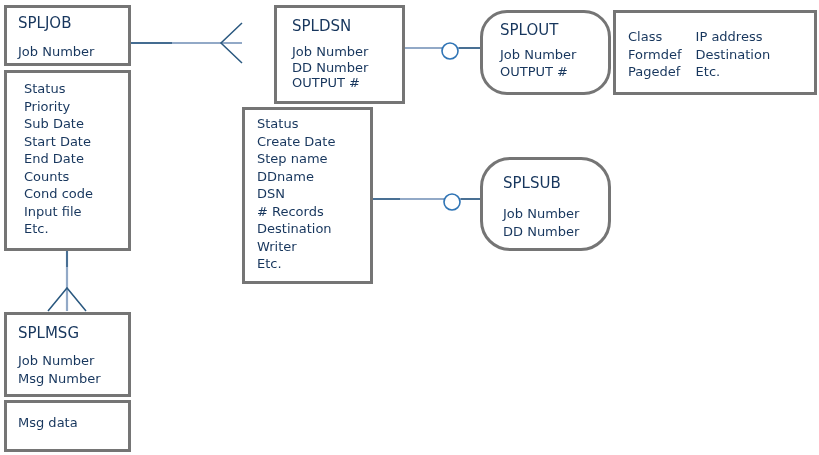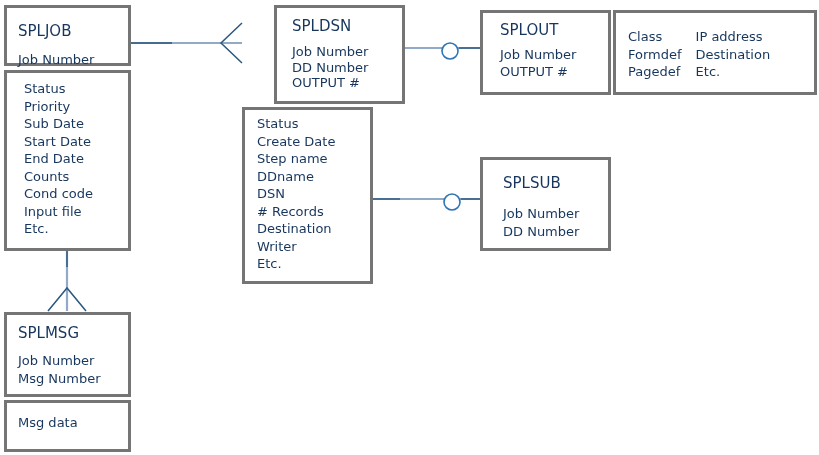--- a/index.html
+++ b/index.html
@@ -22,40 +22,40 @@
   .etitle {
     font-size: 15px;
     line-height: 18px;
     white-space: nowrap;
   }
   .ekey, .attr-line {
     font-size: 13px;
     white-space: nowrap;
   }
   
-  #spljob-header  { left: 4px;   top: 5px;   width: 127px; height: 61px;  padding: 14px 0 0 11px; }
+  #spljob-header  { left: 4px;   top: 5px;   width: 127px; height: 61px;  padding: 6px 0 0 11px; }
   #spljob-header .ekeys { margin-top: 12px; }
   #spljob-attrs   { left: 4px;   top: 70px;  width: 127px; height: 181px; padding: 7px 0 0 17px; }
   #spljob-attrs .attr-line { line-height: 17.5px; }
   
   #spldsn-header  { left: 242px; top: 5px;   width: 131px; height: 99px;  padding: 9px 0 0 15px; margin-left: 32px; }
   #spldsn-header .ekeys { margin-top: 9px; }
   #spldsn-header .ekey { line-height: 15.5px; }
   #spldsn-attrs   { left: 242px; top: 107px; width: 131px; height: 177px; padding: 5px 0 0 12px; }
   #spldsn-attrs .attr-line { line-height: 17.5px; }
   
-  #splout-header  { left: 480px; top: 10px;  width: 131px; height: 85px;  padding: 8px 0 0 17px; }
+  #splout-header  { left: 480px; top: 10px;  width: 131px; height: 85px;  padding: 8px 0 0 17px; border-radius: 27px; }
   #splout-header .ekeys { margin-top: 7px; }
   #splout-header .ekey { line-height: 17px; }
   #splout-attrs   { left: 613px; top: 10px;  width: 204px; height: 85px;  padding: 15px 0 0 12px; }
   #splout-attrs .cols { display: flex; }
   #splout-attrs .col  { margin-right: 14px; }
   #splout-attrs .attr-line { line-height: 17.5px; }
   
-  #splsub-header  { left: 480px; top: 157px; width: 131px; height: 94px;  padding: 14px 0 0 20px; }
+  #splsub-header  { left: 480px; top: 157px; width: 131px; height: 94px;  padding: 14px 0 0 20px; border-radius: 30px; }
   #splsub-header .ekeys { margin-top: 13px; }
   #splsub-header .ekey { line-height: 17.5px; }
   #splsub-attrs   { left: 613px; top: 157px; width: 204px; height: 94px;  padding: 32px 0 0 20px; }
   
   #splmsg-header  { left: 4px;   top: 312px; width: 127px; height: 85px;  padding: 9px 11px 0 11px; }
   #splmsg-header .ekeys { margin-top: 10px; }
   #splmsg-header .ekey { line-height: 17.5px; }
   #splmsg-attrs   { left: 4px;   top: 400px; width: 127px; height: 52px;  padding: 12px 0 0 11px; }
   
   #connectors {

